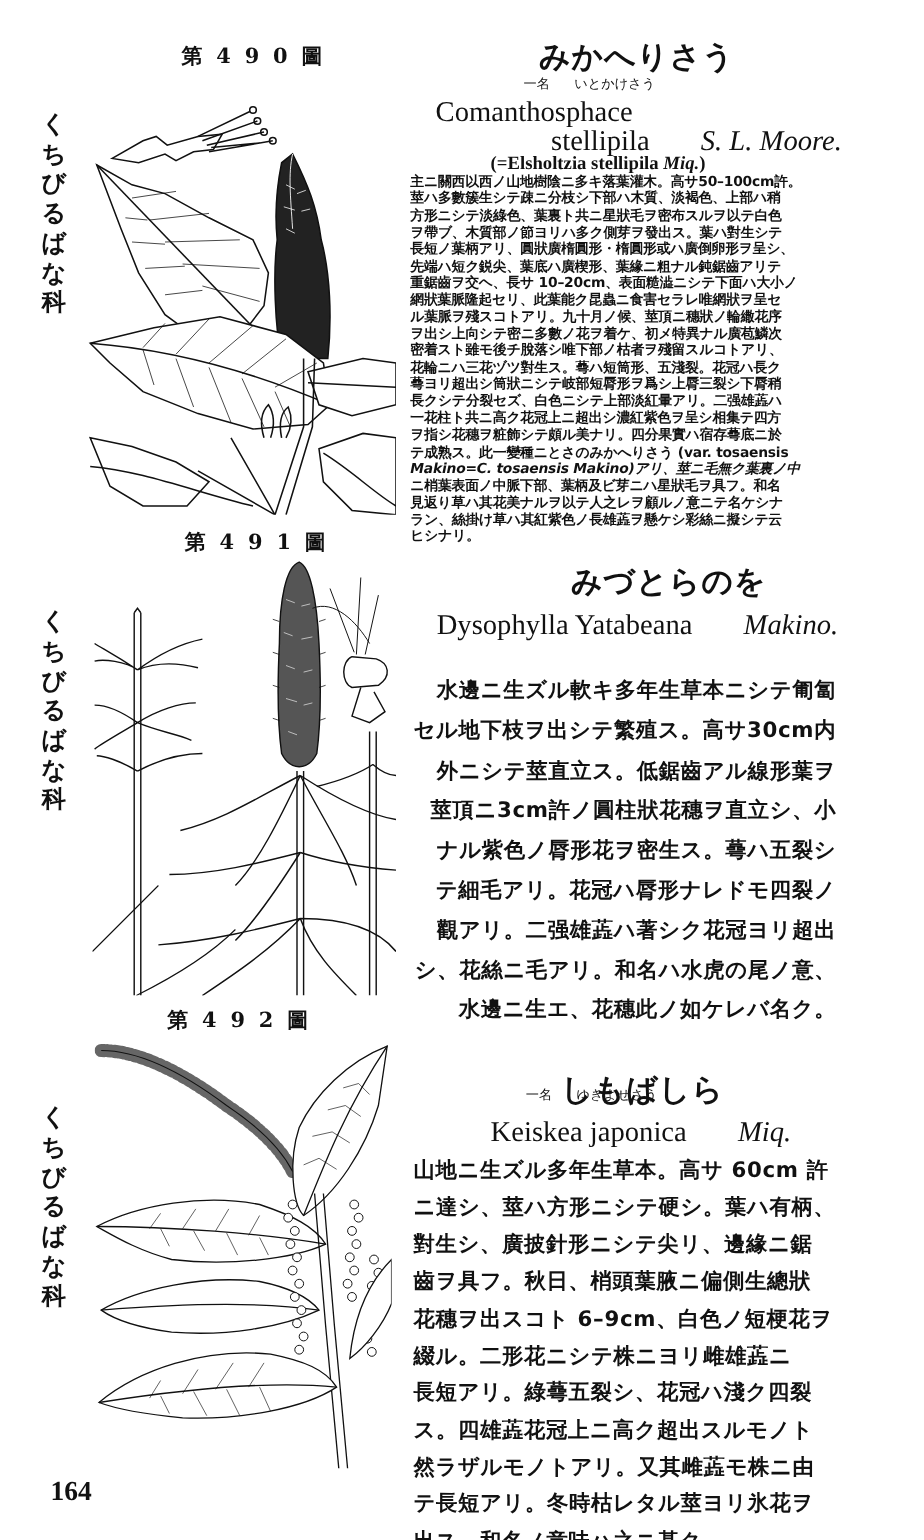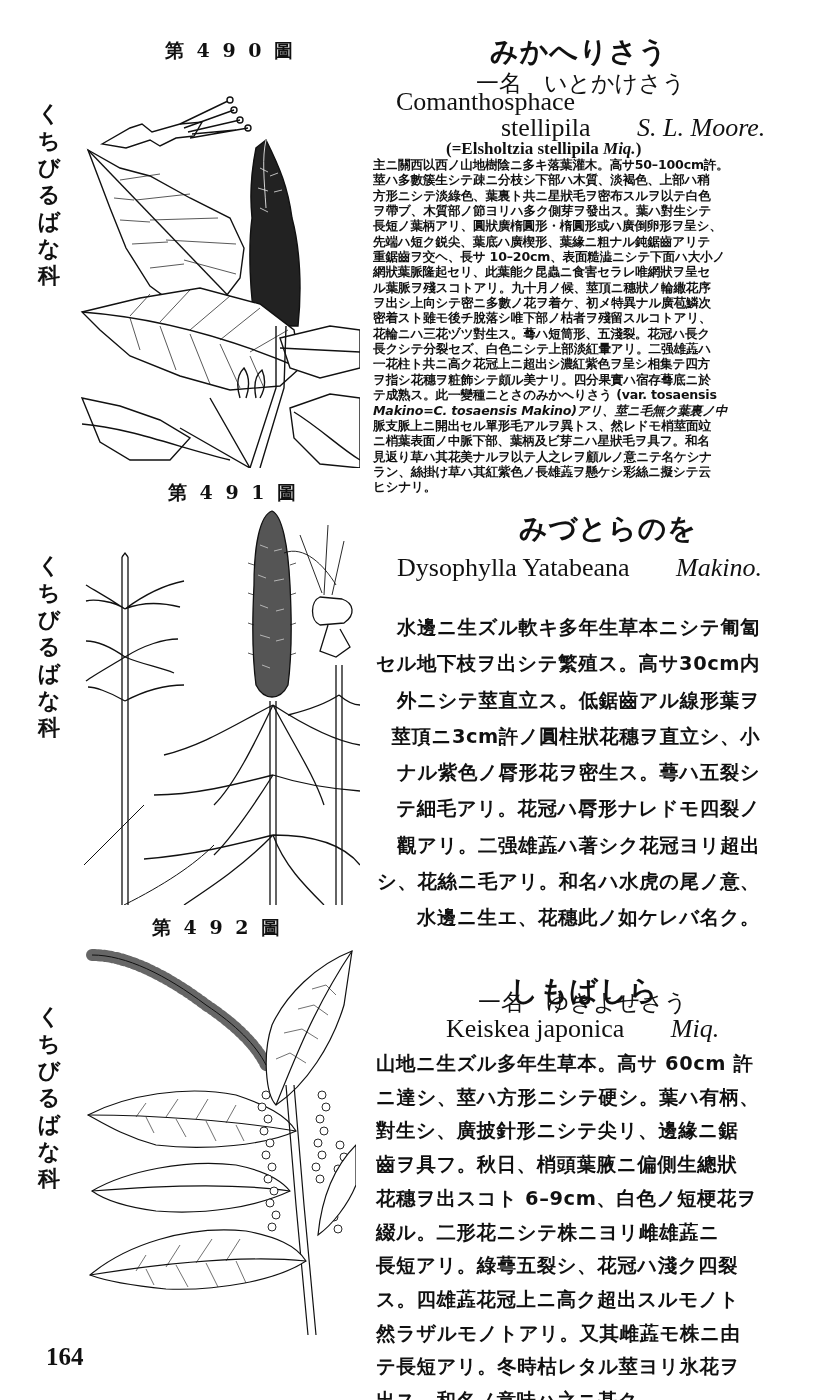--- a/index.html
+++ b/index.html
@@ -17,21 +17,21 @@
     font-family: "DejaVu Sans", sans-serif;
     font-size: 22px; line-height: 27px; width: 26px; text-align: center; font-weight: bold;
   }
   .family-label span { display: block; }
   .illus svg { display: block; }
   .jp-title {
     font-family: "DejaVu Sans", sans-serif; font-weight: bold; font-size: 28px;
     white-space: nowrap; text-align: center; letter-spacing: 1px;
   }
   .alias {
-    font-family: "DejaVu Sans", sans-serif; font-size: 23px; white-space: nowrap; text-align: center;
+    font-family: "DejaVu Sans", sans-serif; font-size: 12px; white-space: nowrap; text-align: center;
   }
   .alias .gap { display: inline-block; width: 22px; }
   .sci {
     font-family: "Liberation Serif", serif; font-size: 26px; white-space: nowrap;
   }
   .sci i { font-style: italic; margin-left: 40px; }
   .syn {
     font-family: "Liberation Serif", serif; font-size: 17px; font-weight: bold; white-space: nowrap;
   }
   .syn i { font-style: italic; }
@@ -129,26 +129,26 @@
   <div>方形ニシテ淡綠色、葉裏ト共ニ星狀毛ヲ密布スルヲ以テ白色</div>
   <div>ヲ帶ブ、木質部ノ節ヨリハ多ク側芽ヲ發出ス。葉ハ對生シテ</div>
   <div>長短ノ葉柄アリ、圓狀廣楕圓形・楕圓形或ハ廣倒卵形ヲ呈シ、</div>
   <div>先端ハ短ク鋭尖、葉底ハ廣楔形、葉緣ニ粗ナル鈍鋸齒アリテ</div>
   <div>重鋸齒ヲ交ヘ、長サ 10–20cm、表面糙澁ニシテ下面ハ大小ノ</div>
   <div>網狀葉脈隆起セリ、此葉能ク昆蟲ニ食害セラレ唯網狀ヲ呈セ</div>
   <div>ル葉脈ヲ殘スコトアリ。九十月ノ候、莖頂ニ穗狀ノ輪繖花序</div>
   <div>ヲ出シ上向シテ密ニ多數ノ花ヲ着ケ、初メ特異ナル廣苞鱗次</div>
   <div>密着スト雖モ後チ脫落シ唯下部ノ枯者ヲ殘留スルコトアリ、</div>
   <div>花輪ニハ三花ヅツ對生ス。蕚ハ短筒形、五淺裂。花冠ハ長ク</div>
+  <div>蕚ヨリ超出シ筒狀ニシテ岐部短脣形ヲ爲シ上脣三裂シ下脣稍</div>
   <div>長クシテ分裂セズ、白色ニシテ上部淡紅暈アリ。二强雄蕋ハ</div>
   <div>一花柱ト共ニ高ク花冠上ニ超出シ濃紅紫色ヲ呈シ相集テ四方</div>
   <div>ヲ指シ花穗ヲ粧飾シテ頗ル美ナリ。四分果實ハ宿存蕚底ニ於</div>
   <div>テ成熟ス。此一變種ニとさのみかへりさう (var. tosaensis</div>
   <div style="font-style:italic;">Makino=C. tosaensis Makino)アリ、莖ニ毛無ク葉裏ノ中</div>
-  <div>脈支脈上ニ開出セル單形毛アルヲ異トス、然レドモ梢莖面竝</div>
   <div>ニ梢葉表面ノ中脈下部、葉柄及ビ芽ニハ星狀毛ヲ具フ。和名</div>
   <div>見返り草ハ其花美ナルヲ以テ人之レヲ顧ルノ意ニテ名ケシナ</div>
   <div>ラン、絲掛け草ハ其紅紫色ノ長雄蕋ヲ懸ケシ彩絲ニ擬シテ云</div>
   <div>ヒシナリ。</div>
 </div>
 
 <div class="abs fig-label" style="left:168px; top:480px;">第 4 9 1 圖</div>
 
 <div class="abs family-label" style="left:36px; top:552px;">
   <span>く</span>

